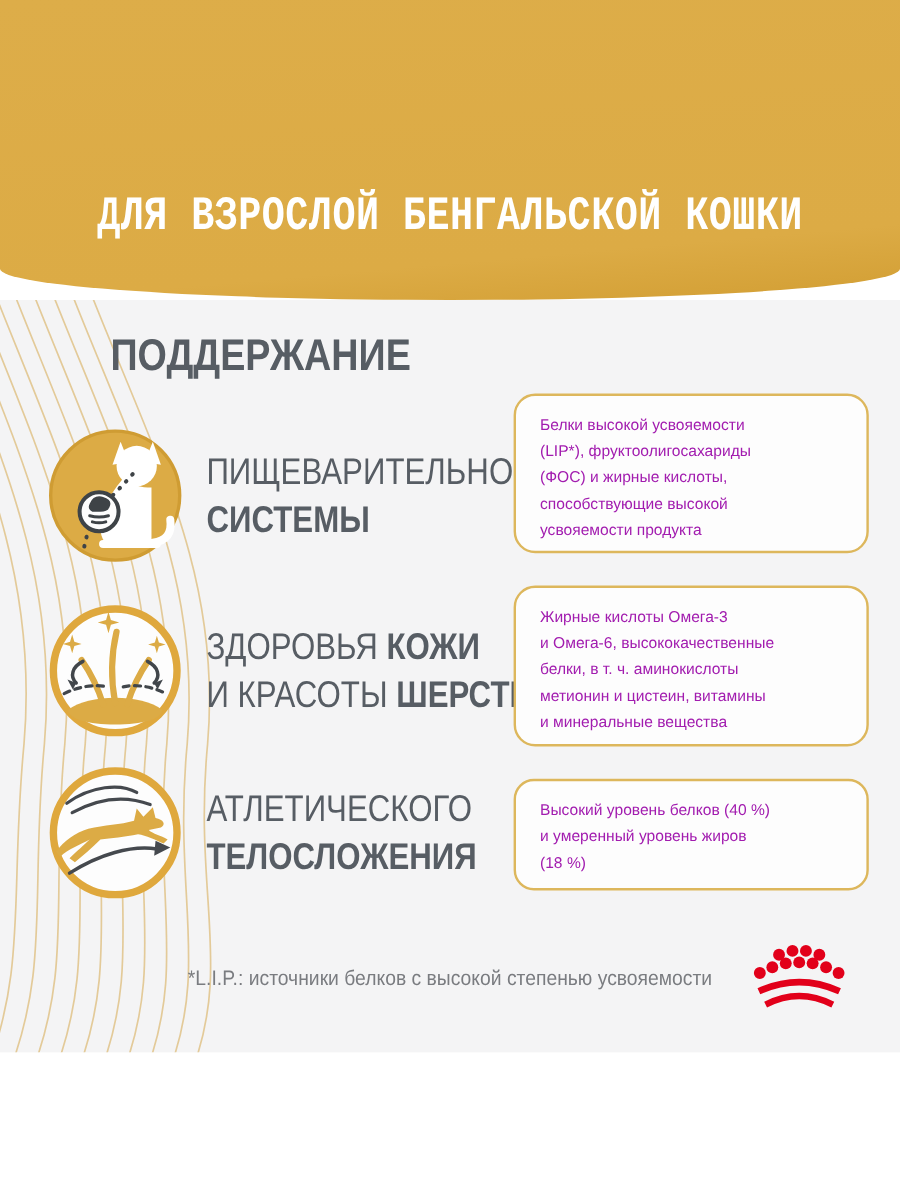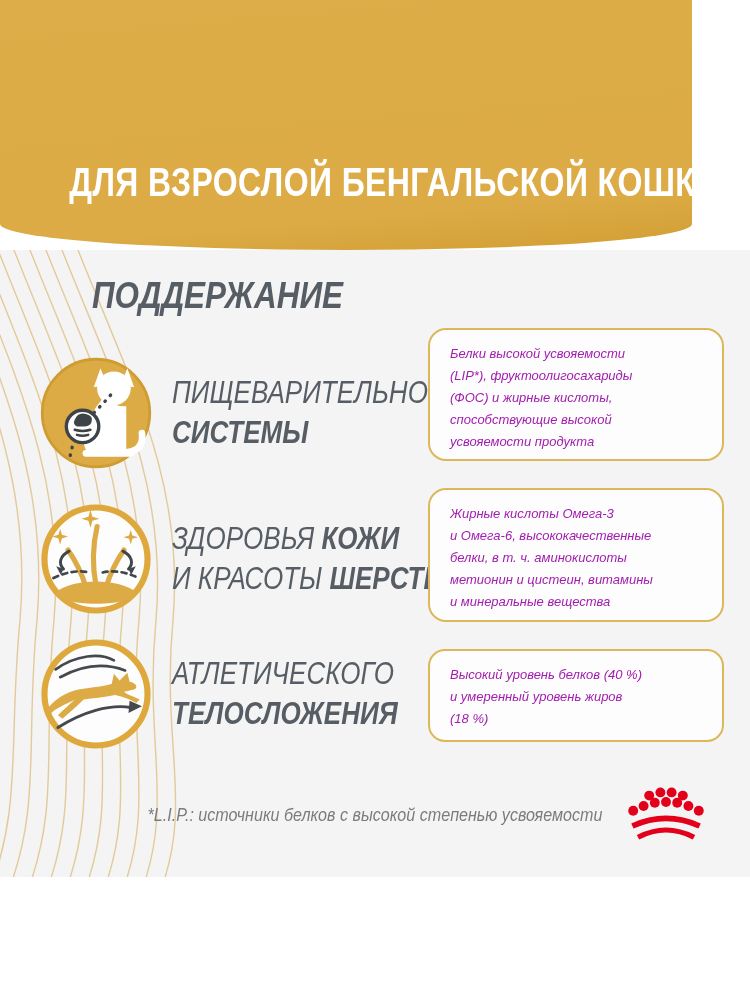--- a/index.html
+++ b/index.html
@@ -2,38 +2,39 @@
 <html><head>
 <meta charset="utf-8">
 <style>
   * { margin:0; padding:0; box-sizing:border-box; }
   html,body { background:#ffffff; }
   body { font-family:"Liberation Sans", sans-serif; }
   .page { position:relative; width:750px; height:1000px; background:#ffffff; overflow:hidden; margin:0 auto; }
 
   
   .header-band {
-    position:absolute; left:0; top:0; width:692px; height:250px;
+    position:absolute; left:0; top:0; width:750px; height:250px;
     background:linear-gradient(175deg,#ddad49 0%, #dcab45 80%, #d29e33 100%);
     border-bottom-left-radius:50% 26px;
     border-bottom-right-radius:50% 26px;
     z-index:3;
+    font-family:Liberation Mono, monospace;
   }
   .header-title {
     position:absolute; left:0; right:0; bottom:48px;
     color:#ffffff; font-size:40px; font-weight:700; line-height:1;
     text-align:center; white-space:nowrap;
     transform:scaleX(0.80); transform-origin:center;
     letter-spacing:0.5px;
   }
 
   
   .content {
     position:absolute; left:0; top:250px; width:750px; height:627px;
-    background:#f4f4f5; overflow:hidden;font-style:italic;
+    background:#f4f4f5; overflow:hidden;
   }
   .arcs { position:absolute; left:0; top:0; width:750px; height:627px; z-index:0; }
 
   .section-heading {
     position:absolute; left:92px; top:26px; z-index:2;
     color:#575d64; font-size:37px; font-weight:700; line-height:1.1;
     transform:scaleX(0.85); transform-origin:left center; white-space:nowrap;
   }
 
   .icon-circle { position:absolute; left:40px; width:112px; height:112px; z-index:2; }

